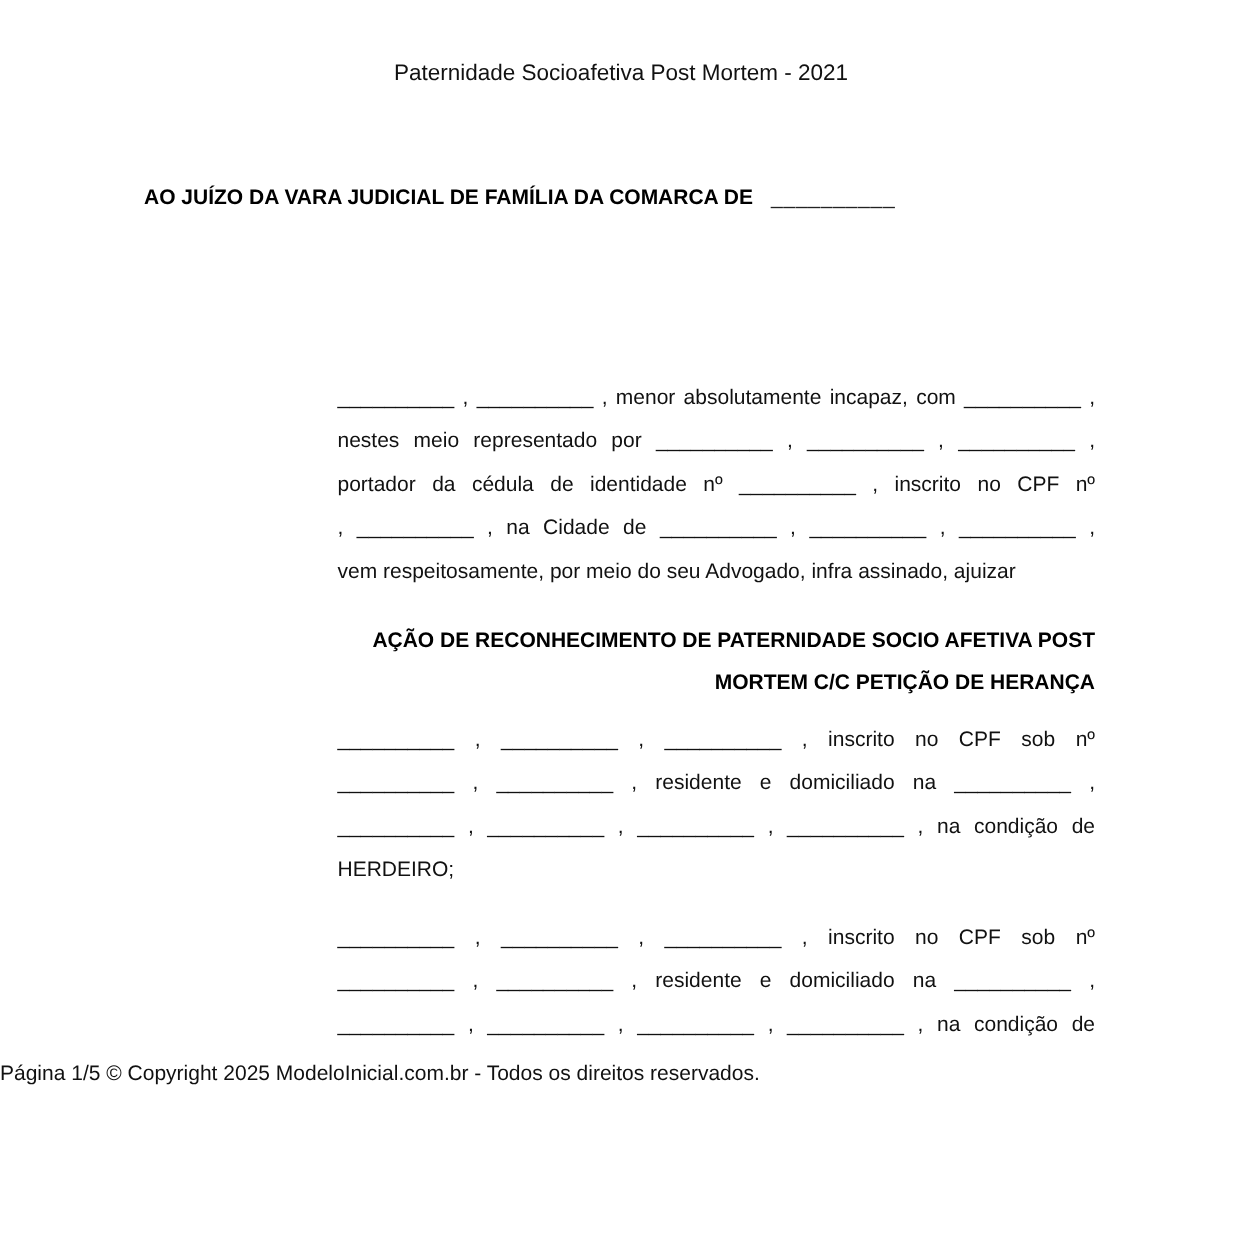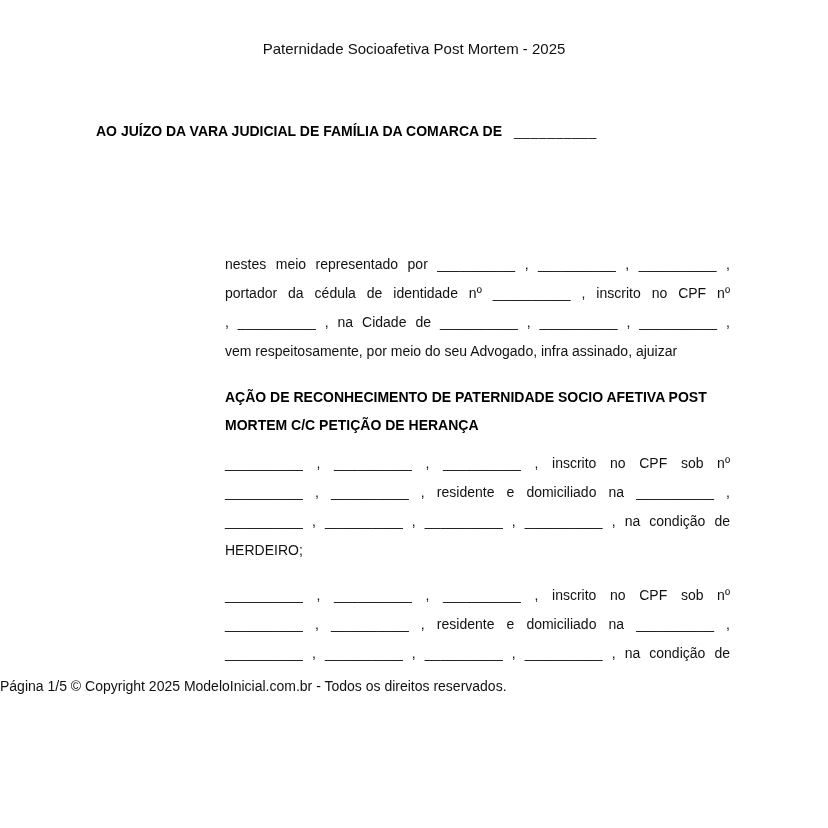--- a/index.html
+++ b/index.html
@@ -51,48 +51,49 @@
     text-align: justify;
     text-align-last: justify;
   }
   .para .ln-last {
     text-align: right;
     text-align-last: left;
   }
   .action-heading {
     margin-top: 17px;
     font-weight: bold;
-    text-align: left;
+    text-align: right;
     font-size: 14px;
     line-height: 28px;
     color: #000000;
   }
   .p2 { margin-top: 10px; }
   .p3 { margin-top: 16px; }
   .doc-footer {
     margin-top: 9px;
     font-size: 14px;
     line-height: 18px;
     color: #111111;
   }
 </style>
 </head>
 <body>
 
 <div class="page">
 
-  <div class="doc-title">Paternidade Socioafetiva Post Mortem - 2025</div>
+  <div class="doc-title">Paternidade Socioafetiva Post Mortem - 2021</div>
 
   <div class="court-header">
     <span>AO JUÍZO DA VARA JUDICIAL DE FAMÍLIA DA COMARCA DE</span><span class="blank">__________</span>
   </div>
 
   <div class="body-col">
 
     <div class="para p1">
+      <div class="ln">__________ , __________ , menor absolutamente incapaz, com __________ ,</div>
       <div class="ln">nestes meio representado por __________ , __________ , __________ ,</div>
       <div class="ln">portador da cédula de identidade nº __________ , inscrito no CPF nº</div>
       <div class="ln">, __________ , na Cidade de __________ , __________ , __________ ,</div>
       <div class="ln-last">vem respeitosamente, por meio do seu Advogado, infra assinado, ajuizar</div>
     </div>
 
     <div class="action-heading">
       <div>AÇÃO DE RECONHECIMENTO DE PATERNIDADE SOCIO AFETIVA POST</div>
       <div>MORTEM C/C PETIÇÃO DE HERANÇA</div>
     </div>

